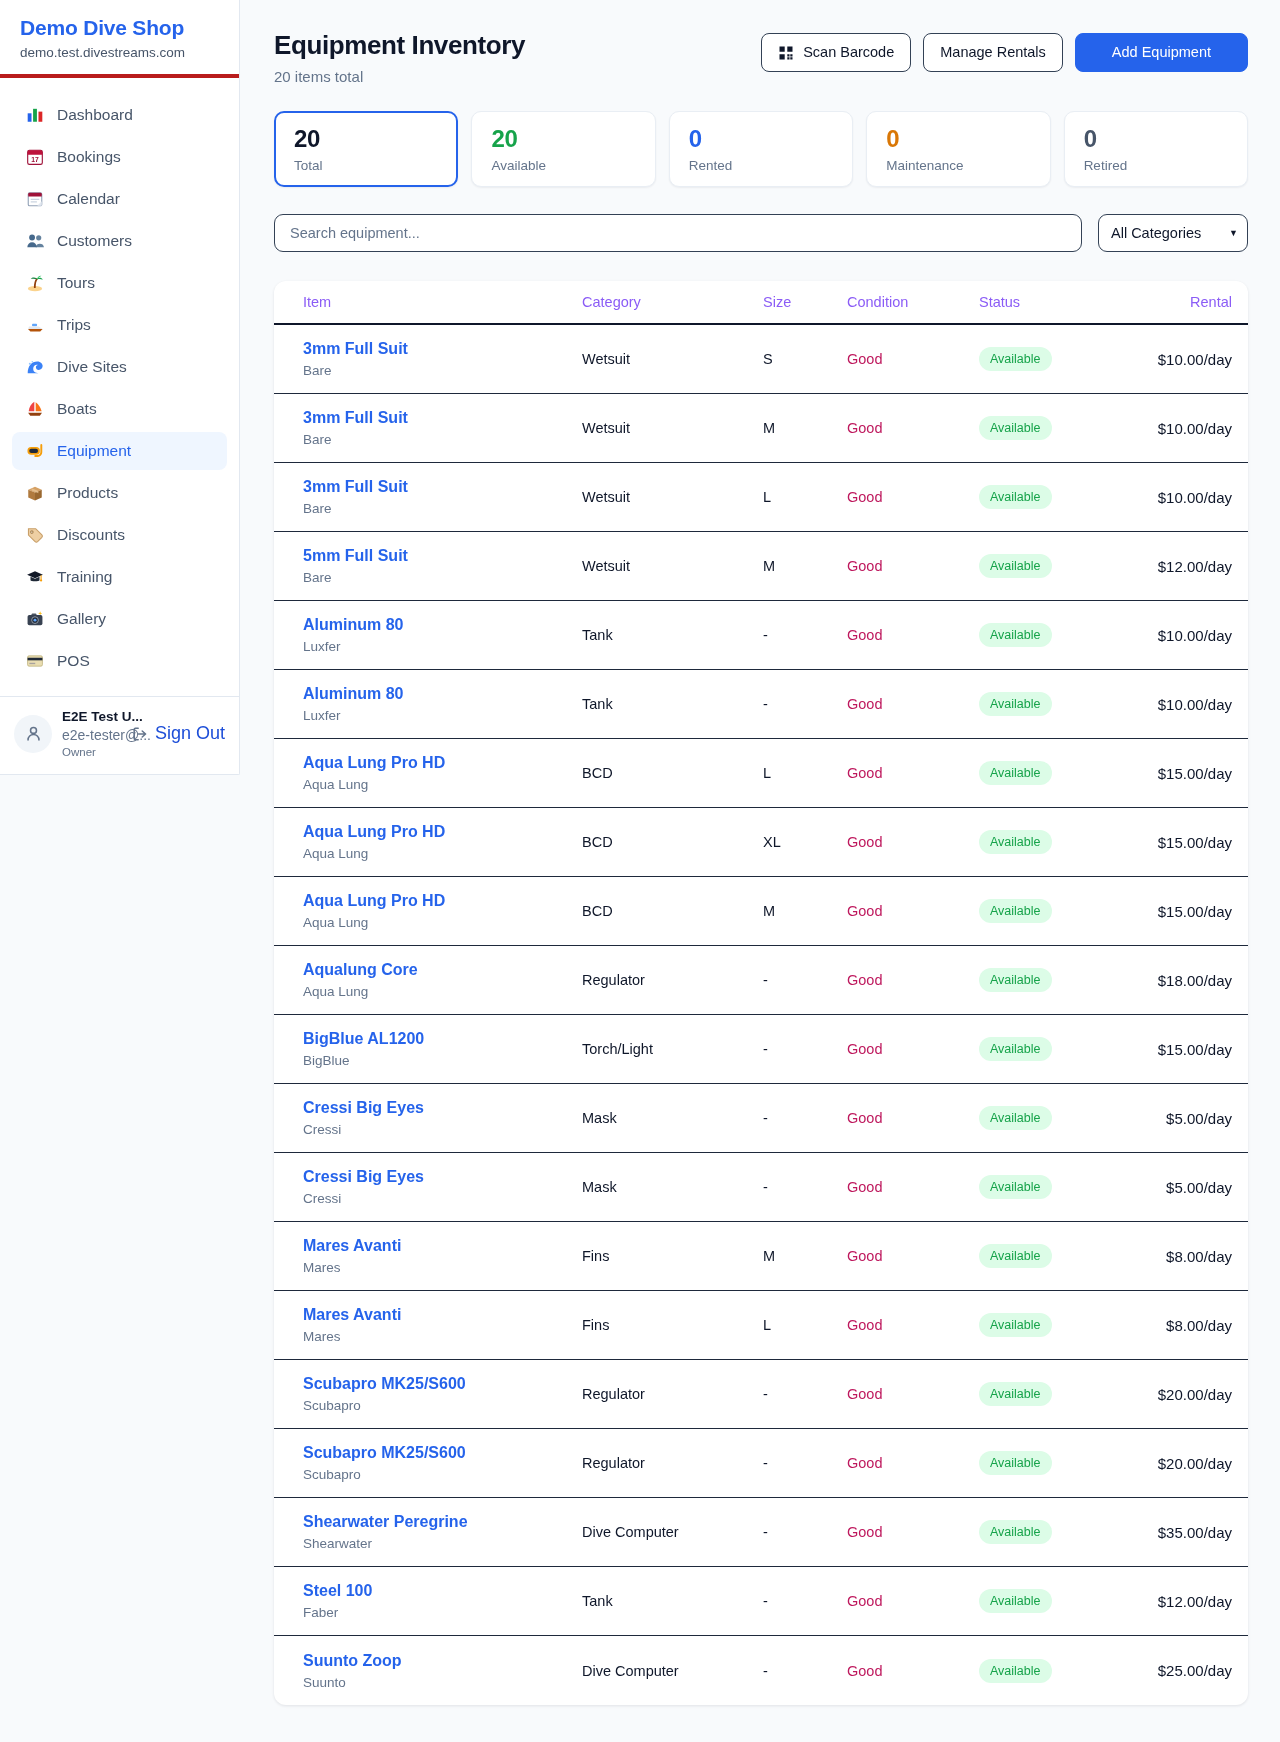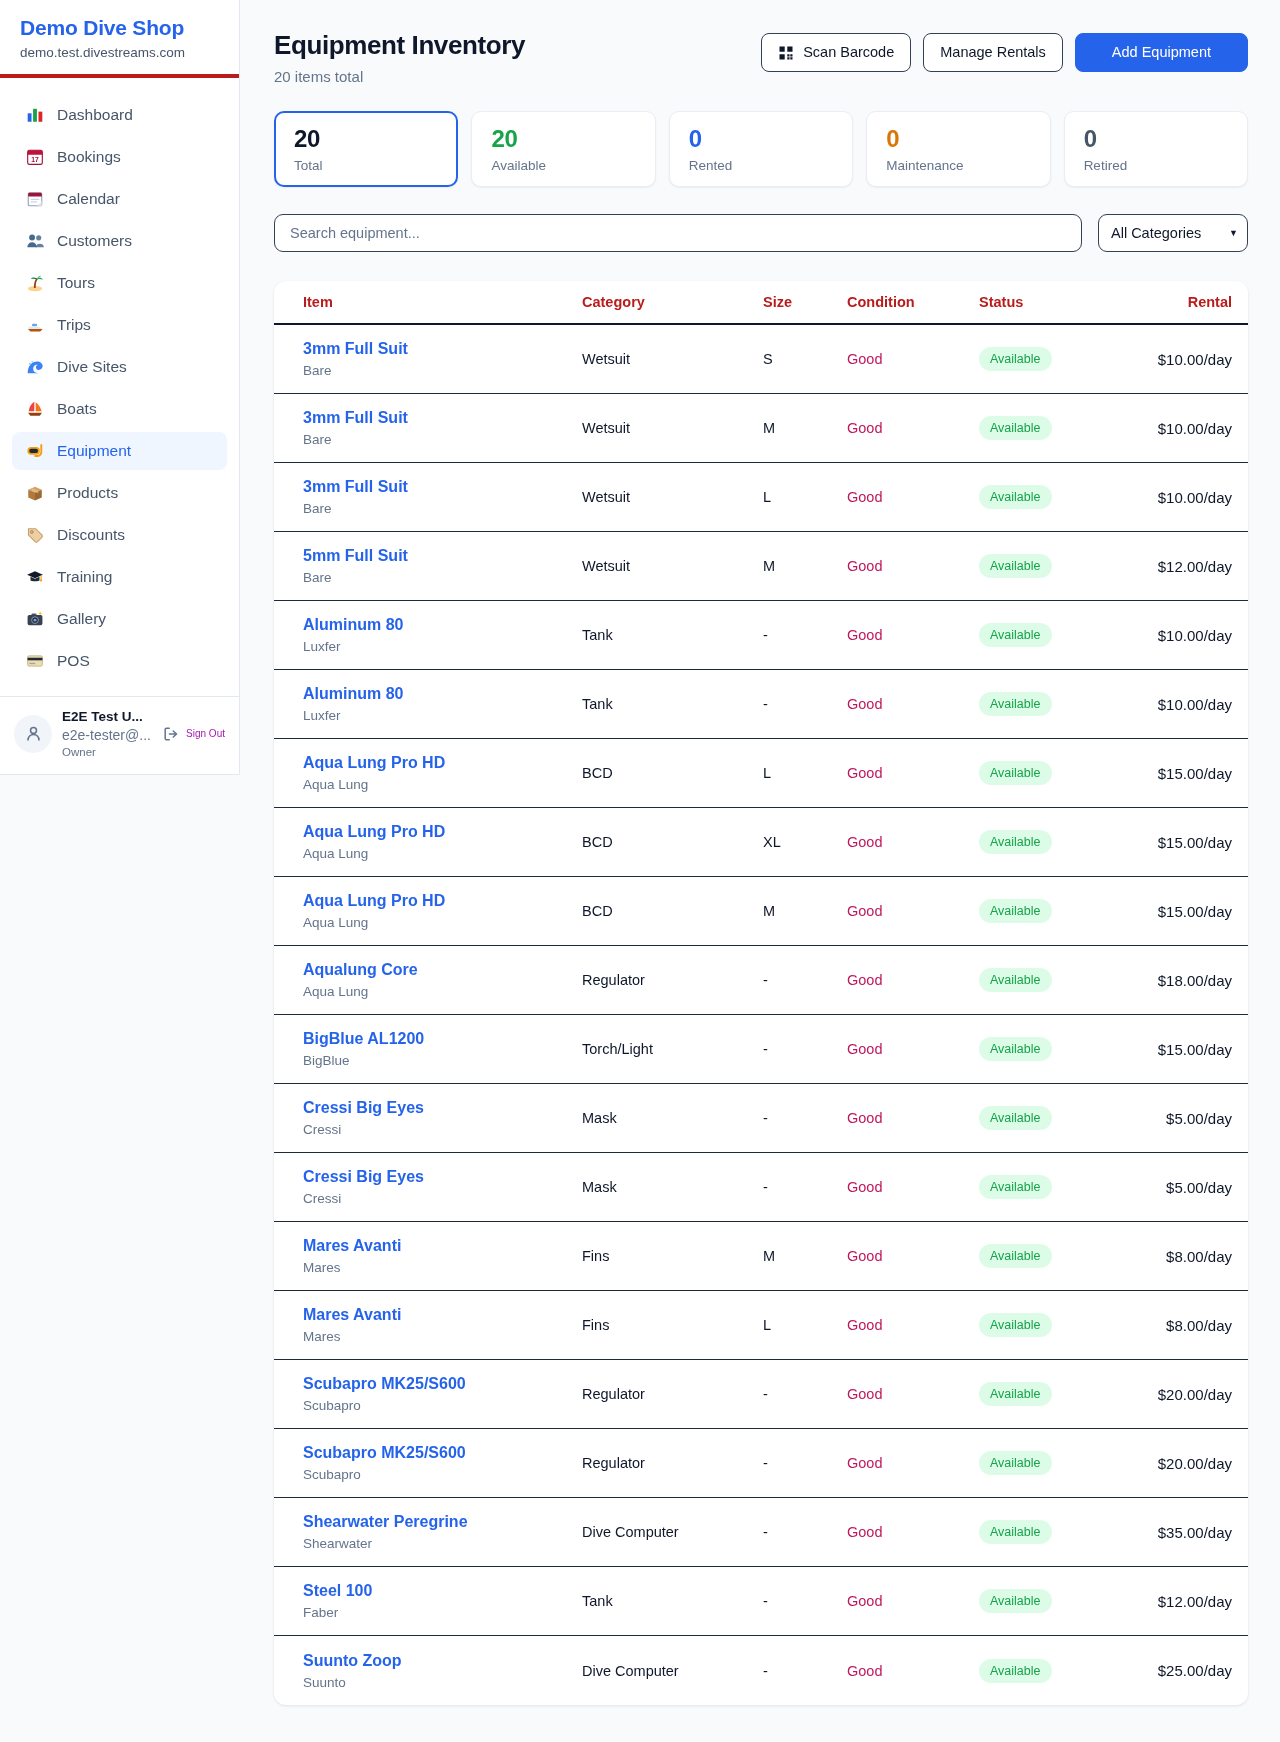--- a/index.html
+++ b/index.html
@@ -44,21 +44,21 @@
     width:38px; height:38px; border-radius:50%; background:#f1f5f9;
     display:flex; align-items:center; justify-content:center; flex:none;
   }
   .user-info { min-width:0; }
   .user-name { font-weight:bold; font-size:13.5px; color:#0f172a; white-space:nowrap; }
   .user-email { font-size:14px; color:#64748b; margin-top:3px; white-space:nowrap; }
   .user-role { font-size:11.5px; color:#64748b; margin-top:3px; }
   .signout {
     display:flex; align-items:center; gap:7px; margin-left:auto;
     background:none; border:none; padding:0; cursor:pointer;
-    color:#a21caf; font-size:10px; font-family:inherit; white-space:nowrap;
+    color:#1d4ed8; font-size:18px; font-family:inherit; white-space:nowrap;
   }
 
   
   .main { margin-left:240px; padding:30px 32px 0 34px; }
 
   .page-header { display:flex; justify-content:space-between; align-items:flex-start; }
   .page-title { font-size:26px; font-weight:bold; letter-spacing:-0.4px; }
   .page-subtitle { color:#64748b; font-size:15px; margin-top:7px; }
   .header-actions { display:flex; gap:12px; align-items:center; margin-top:3px; }
   .btn {
@@ -100,21 +100,21 @@
     background:#fff; border-radius:12px; margin-top:29px;
     box-shadow:0 1px 3px rgba(15,23,42,.10); overflow:hidden;
   }
   .t-row {
     display:grid;
     grid-template-columns:minmax(0,1fr) 181px 84px 132px 141px 112px;
     align-items:center;
     padding:0 16px 0 29px;
   }
   .t-head { height:44px; border-bottom:2px solid #0f172a; }
-  .t-head > div { font-weight:bold; font-size:14.5px; color:#b91c1c; }
+  .t-head > div { font-weight:normal; font-size:14.5px; color:#8b5cf6; }
   .t-body .t-row { height:69px; border-bottom:1px solid #1e293b; }
   .t-body .t-row:last-child { border-bottom:none; }
   .col-rental { text-align:right; }
   .item-name { color:#2563eb; font-size:16px; font-weight:bold; cursor:pointer; }
   .item-brand { color:#64748b; font-size:13.5px; margin-top:5px; }
   .cell { font-size:14.5px; color:#0f172a; }
   .cond-link { color:#be185d; font-size:14.5px; cursor:pointer; }
   .badge {
     display:inline-block; background:#dcfce7; color:#16a34a;
     font-size:12.5px; padding:5px 11px; border-radius:999px;

